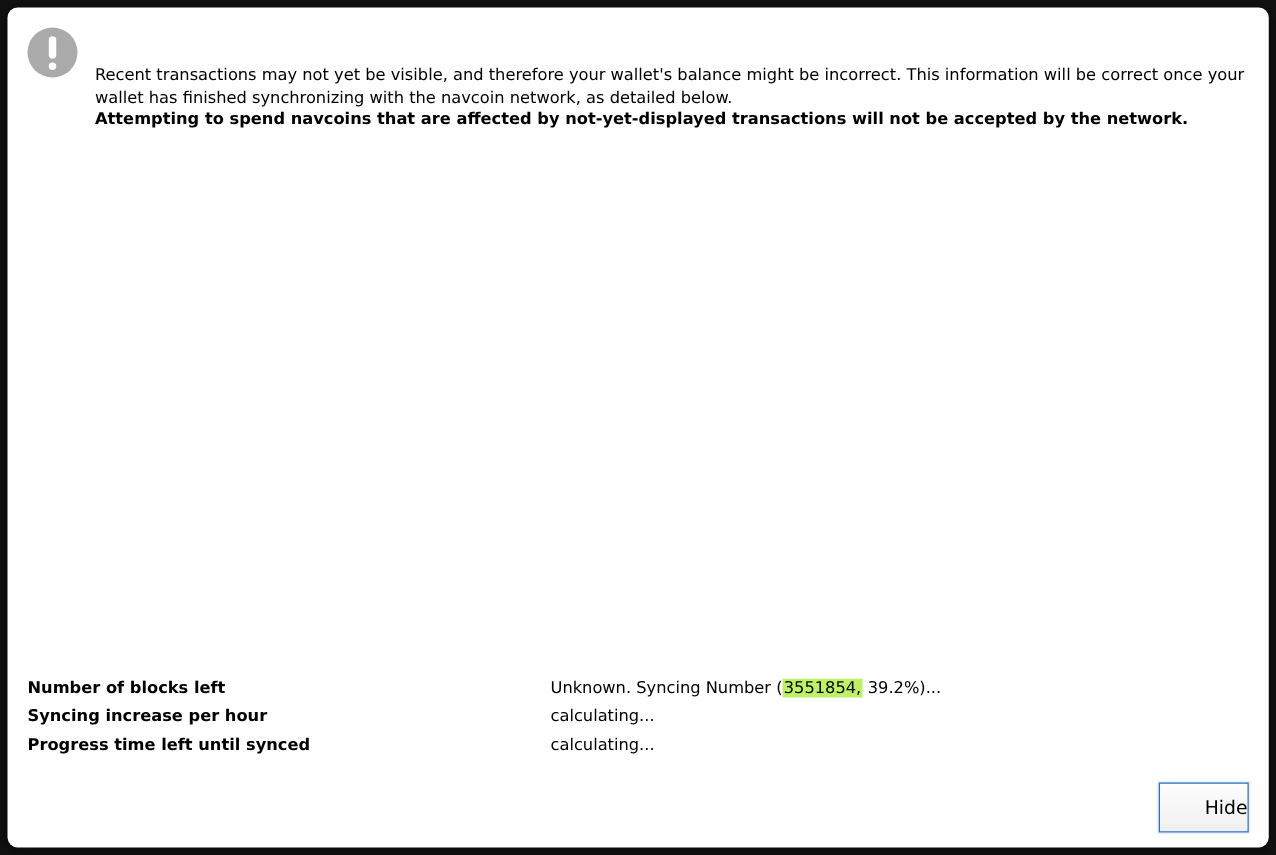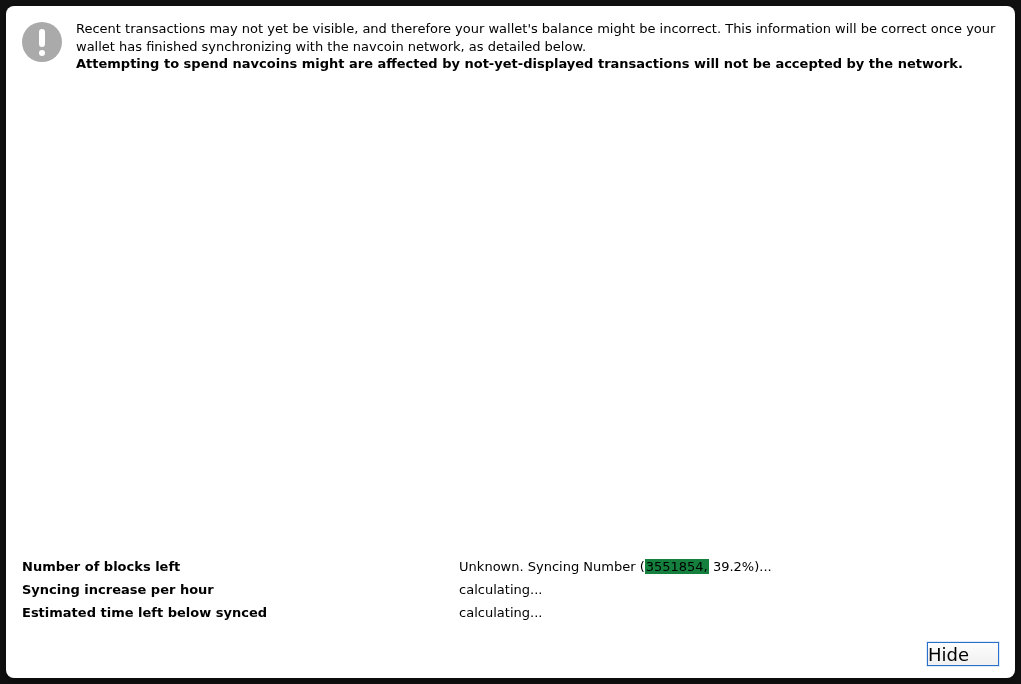--- a/index.html
+++ b/index.html
@@ -63,20 +63,21 @@
     top: 28px;
     width: 6px;
     height: 6px;
     background: #fff;
     border-radius: 50%;
     transform: translateX(-50%);
   }
   .msg {
     flex: 1;
     line-height: 1.35;
+    margin-top: 32px;
   }
   .msg .bold {
     font-weight: bold;
   }
   .spacer {
     flex: 1;
   }
   .info-table {
     margin-top: 10px;
     border-collapse: collapse;
@@ -84,21 +85,21 @@
   .info-table td {
     padding: 4px 0;
     vertical-align: middle;
   }
   .info-table td.label {
     font-weight: bold;
     padding-right: 8px;
     white-space: nowrap;
   }
   .hl {
-    background: #15803d;
+    background: #bef264;
     padding: 0 1px;
   }
   .progress-cell {
     display: flex;
     align-items: center;
     gap: 10px;
   }
   .progress-bar {
     width: 72px;
     height: 18px;
@@ -113,63 +114,63 @@
     left: 0; top: 0; bottom: 0;
     background: linear-gradient(to bottom, #5fe35f 0%, #17b117 50%, #0a9a0a 100%);
   }
   .button-row {
     display: flex;
     justify-content: flex-end;
     margin-top: 18px;
   }
   .btn {
     min-width: 72px;
-    height: 24px;
+    height: 40px;
     background: linear-gradient(to bottom, #fdfdfd, #f0f0f0);
     border: 1px solid #2a6fc9;
     box-shadow: 0 0 0 1px rgba(42,111,201,0.15);
-    font-size: 18px;
+    font-size: 15px;
     cursor: pointer;
     display: flex;
     align-items: center;
-    justify-content: flex-start;
+    justify-content: flex-end;
     box-sizing: border-box;
   }
 </style>
 </head>
 <body>
 
 <div class="dialog">
 
   <div class="header">
     <div class="warn-icon">
       <div class="warn-circle"></div>
     </div>
     <div class="msg">
       <span>Recent transactions may not yet be visible, and therefore your wallet's balance might be incorrect. This information will be correct once your wallet has finished synchronizing with the navcoin network, as detailed below.</span><br>
-      <span class="bold">Attempting to spend navcoins might are affected by not-yet-displayed transactions will not be accepted by the network.</span>
+      <span class="bold">Attempting to spend navcoins that are affected by not-yet-displayed transactions will not be accepted by the network.</span>
     </div>
   </div>
 
   <div class="spacer"></div>
 
   <table class="info-table">
     <tbody>
         <tr>
       <td class="label">Number of blocks left</td>
       <td>
         <span>Unknown. Syncing Number (</span><span class="hl">3551854,</span><span> 39.2%)...</span>
       </td>
     </tr>
     <tr>
       <td class="label">Syncing increase per hour</td>
       <td>calculating...</td>
     </tr>
     <tr>
-      <td class="label">Estimated time left below synced</td>
+      <td class="label">Progress time left until synced</td>
       <td>calculating...</td>
     </tr>
   </tbody>
     </table>
 
   <div class="button-row">
     <div class="btn">
       <span>Hide</span>
     </div>
   </div>

